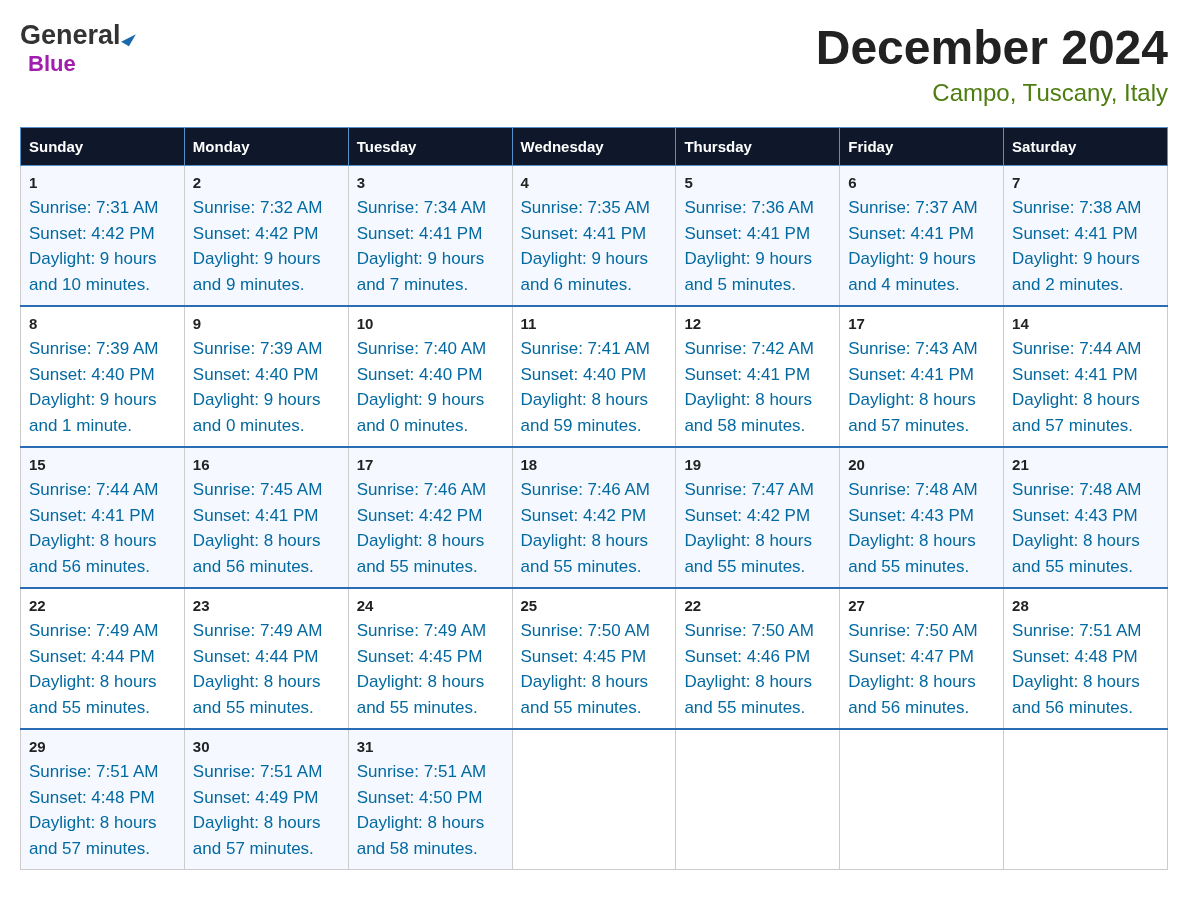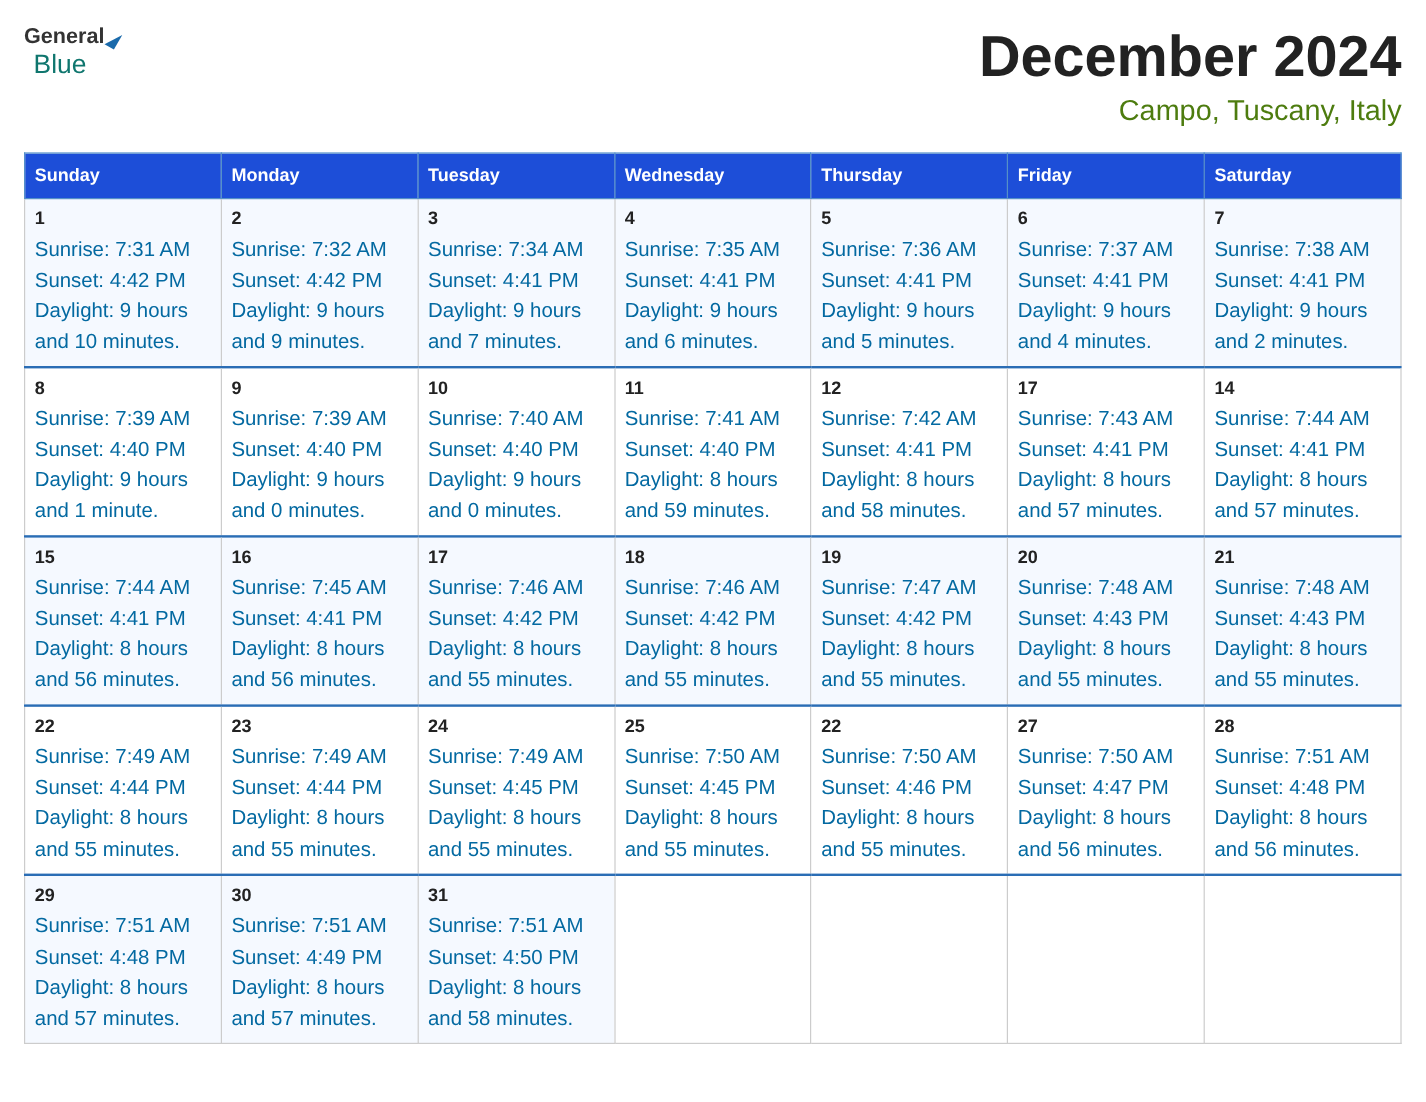--- a/index.html
+++ b/index.html
@@ -42,21 +42,21 @@
       font-size: 24px;
       color: #4d7c0f;
       margin-top: 4px;
     }
     .calendar-table {
       width: 100%;
       border-collapse: collapse;
       border: 1px solid #aaa;
     }
     .calendar-table th {
-      background-color: #1d4ed8;
+      background-color: #0f172a;
       color: #fff;
       font-size: 15px;
       font-weight: bold;
       padding: 10px 8px;
       text-align: left;
       border: 1px solid #5590c8;
     }
     .calendar-table td {
       vertical-align: top;
       padding: 8px;
@@ -87,25 +87,25 @@
     .row-border-top td {
       border-top: 2px solid #2a6db5;
     }
   </style>
 </head>
 <body>
 
 <div class="header">
   <div class="logo-wrapper">
     <div class="logo-line1">
-      <span style="font-size:18px;font-weight:bold;color:#333;">General</span>
+      <span style="font-size:27px;font-weight:bold;color:#333;">General</span>
       <span style="display:inline-block;width:0;height:0;border-left:9px solid transparent;border-right:0px solid transparent;border-bottom:14px solid #1a6aab;margin-left:3px;margin-top:5px;transform:rotate(30deg);"></span>
     </div>
     <div class="logo-line2">
-      <span style="font-size:22px;font-weight:normal;color:#0f766e;margin-left:4px;">Blue</span>
+      <span style="font-size:22px;font-weight:bold;color:#a21caf;margin-left:4px;">Blue</span>
     </div>
   </div>
   <div class="title-section">
     <div class="month-title">December 2024</div>
     <div class="location-subtitle">Campo, Tuscany, Italy</div>
   </div>
 </div>
 
 <table class="calendar-table">
   <thead>

